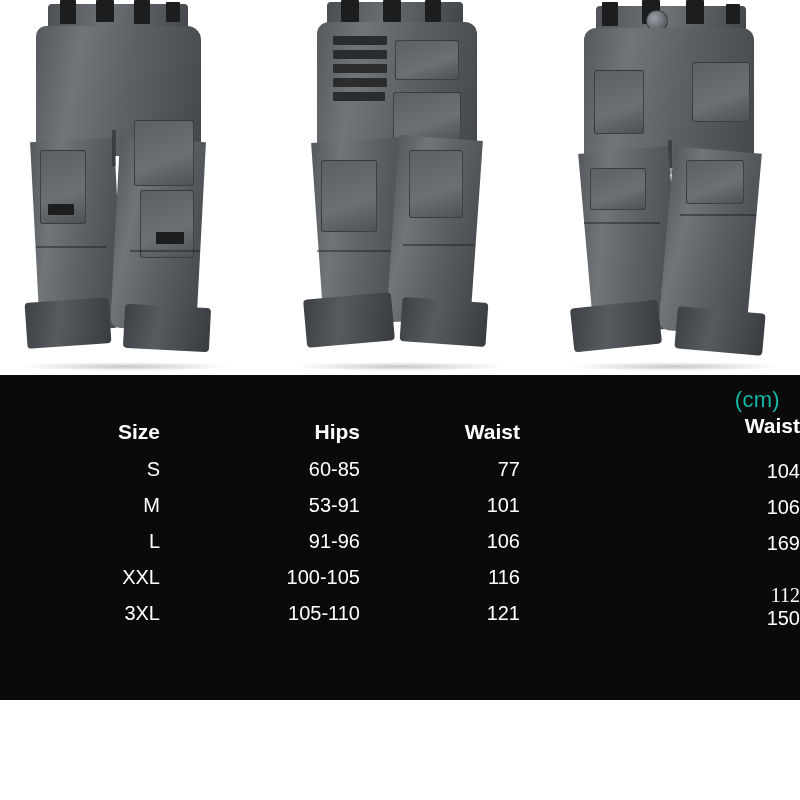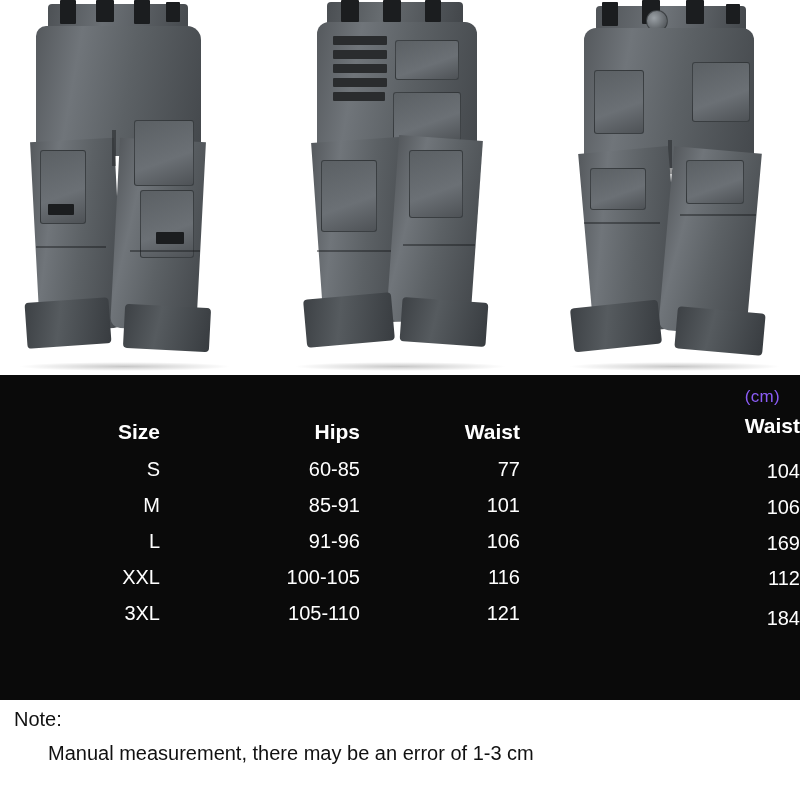--- a/index.html
+++ b/index.html
@@ -85,22 +85,22 @@
     position: relative;
     width: 800px;
     height: 325px;
     background: #0a0a0a;
     color: #ffffff;
   }
   .unit-label {
     position: absolute;
     top: 12px;
     right: 20px;
-    font-size: 17px;
-    color: #8b5cf6;
+    font-size: 22px;
+    color: #14b8a6;
     letter-spacing: 0.3px;
   }
   table.size-table {
     position: absolute;
     top: 38px;
     left: 0;
     width: 800px;
     border-collapse: collapse;
     color: #ffffff;
   }
@@ -252,44 +252,40 @@
       </thead>
       <tbody>
         <tr>
           <td class="col-size">S</td>
           <td class="col-waist">60-85</td>
           <td class="col-hips">77</td>
           <td class="col-len td-len" style="top:2px;">104</td>
         </tr>
         <tr>
           <td class="col-size">M</td>
-          <td class="col-waist">85-91</td>
+          <td class="col-waist">53-91</td>
           <td class="col-hips">101</td>
           <td class="col-len td-len" style="top:2px;">106</td>
         </tr>
         <tr>
           <td class="col-size">L</td>
           <td class="col-waist">91-96</td>
           <td class="col-hips">106</td>
           <td class="col-len td-len" style="top:2px;">169</td>
         </tr>
         <tr>
           <td class="col-size">XXL</td>
           <td class="col-waist">100-105</td>
           <td class="col-hips">116</td>
-          <td class="col-len td-len" style="top:1px;">112</td>
+          <td class="col-len td-len" style="top:18px;font-family:Liberation Serif, serif;">112</td>
         </tr>
         <tr>
           <td class="col-size">3XL</td>
           <td class="col-waist">105-110</td>
           <td class="col-hips">121</td>
-          <td class="col-len td-len" style="top:5px;">184</td>
+          <td class="col-len td-len" style="top:5px;">150</td>
         </tr>
       </tbody>
     </table>
   </div>
 
-  <div class="note">
-    <div class="note-title">Note:</div>
-    <div class="note-body">Manual measurement, there may be an error of 1-3 cm</div>
-  </div>
 
 </div>
 
 </body></html>

